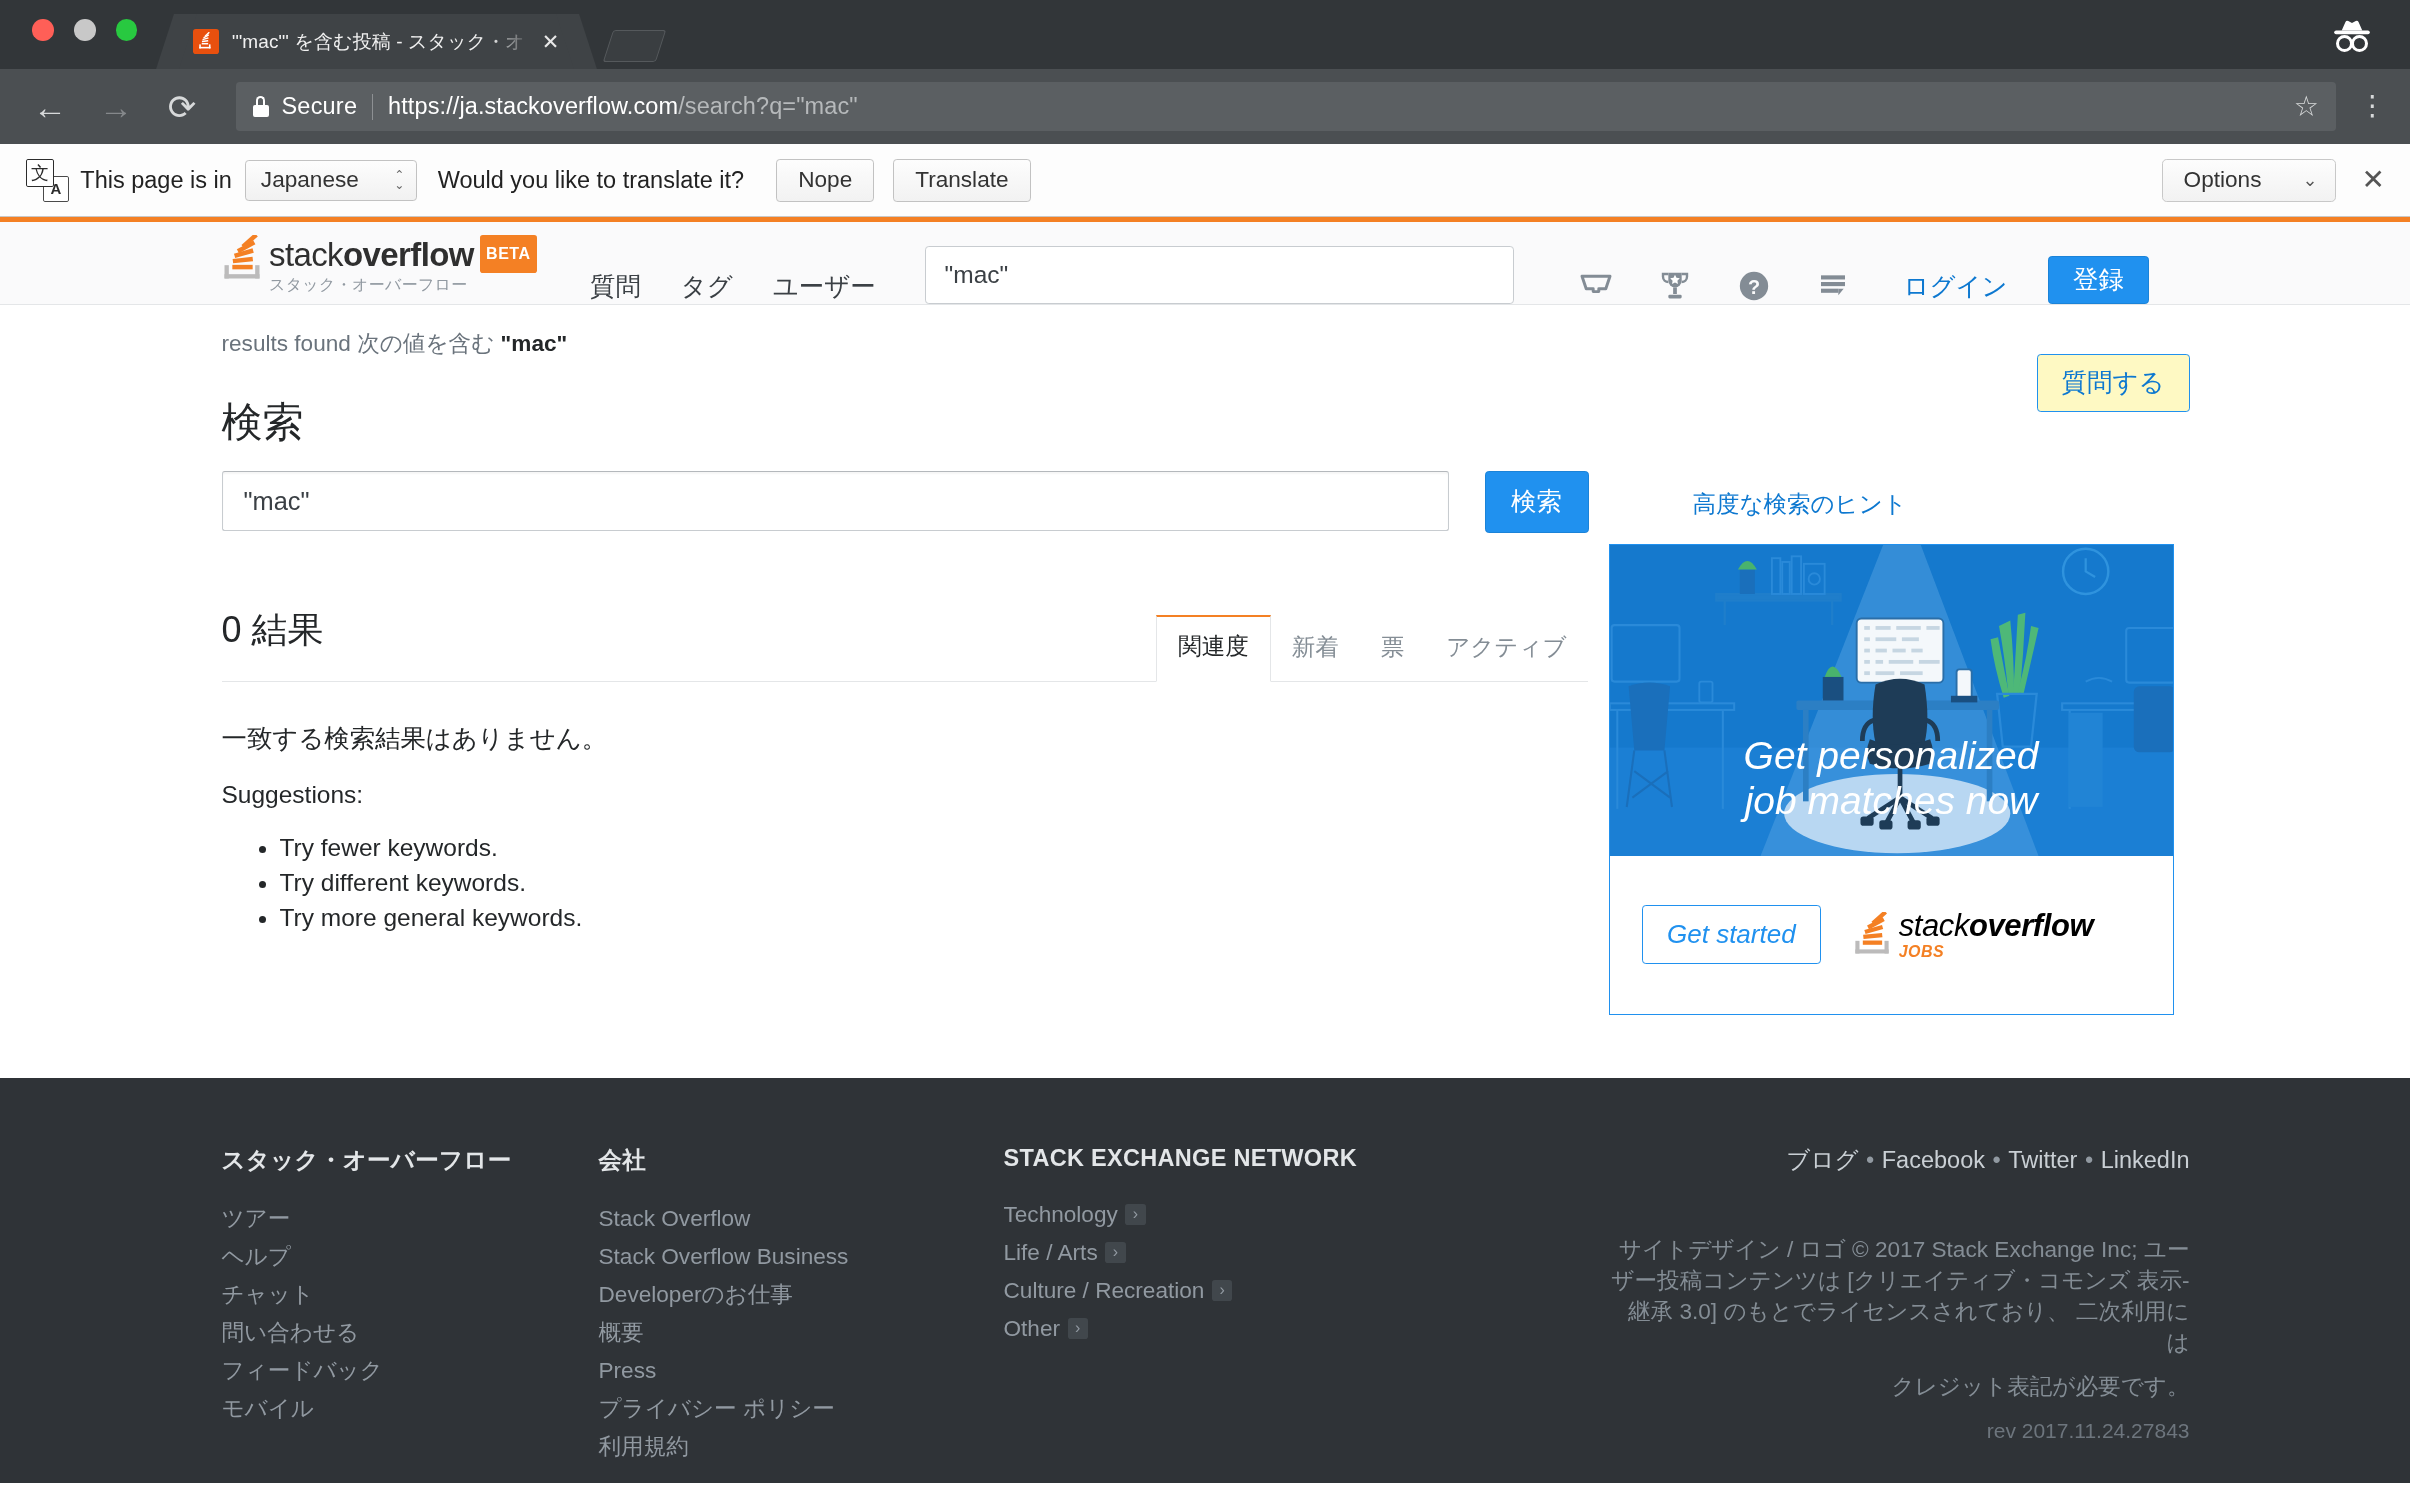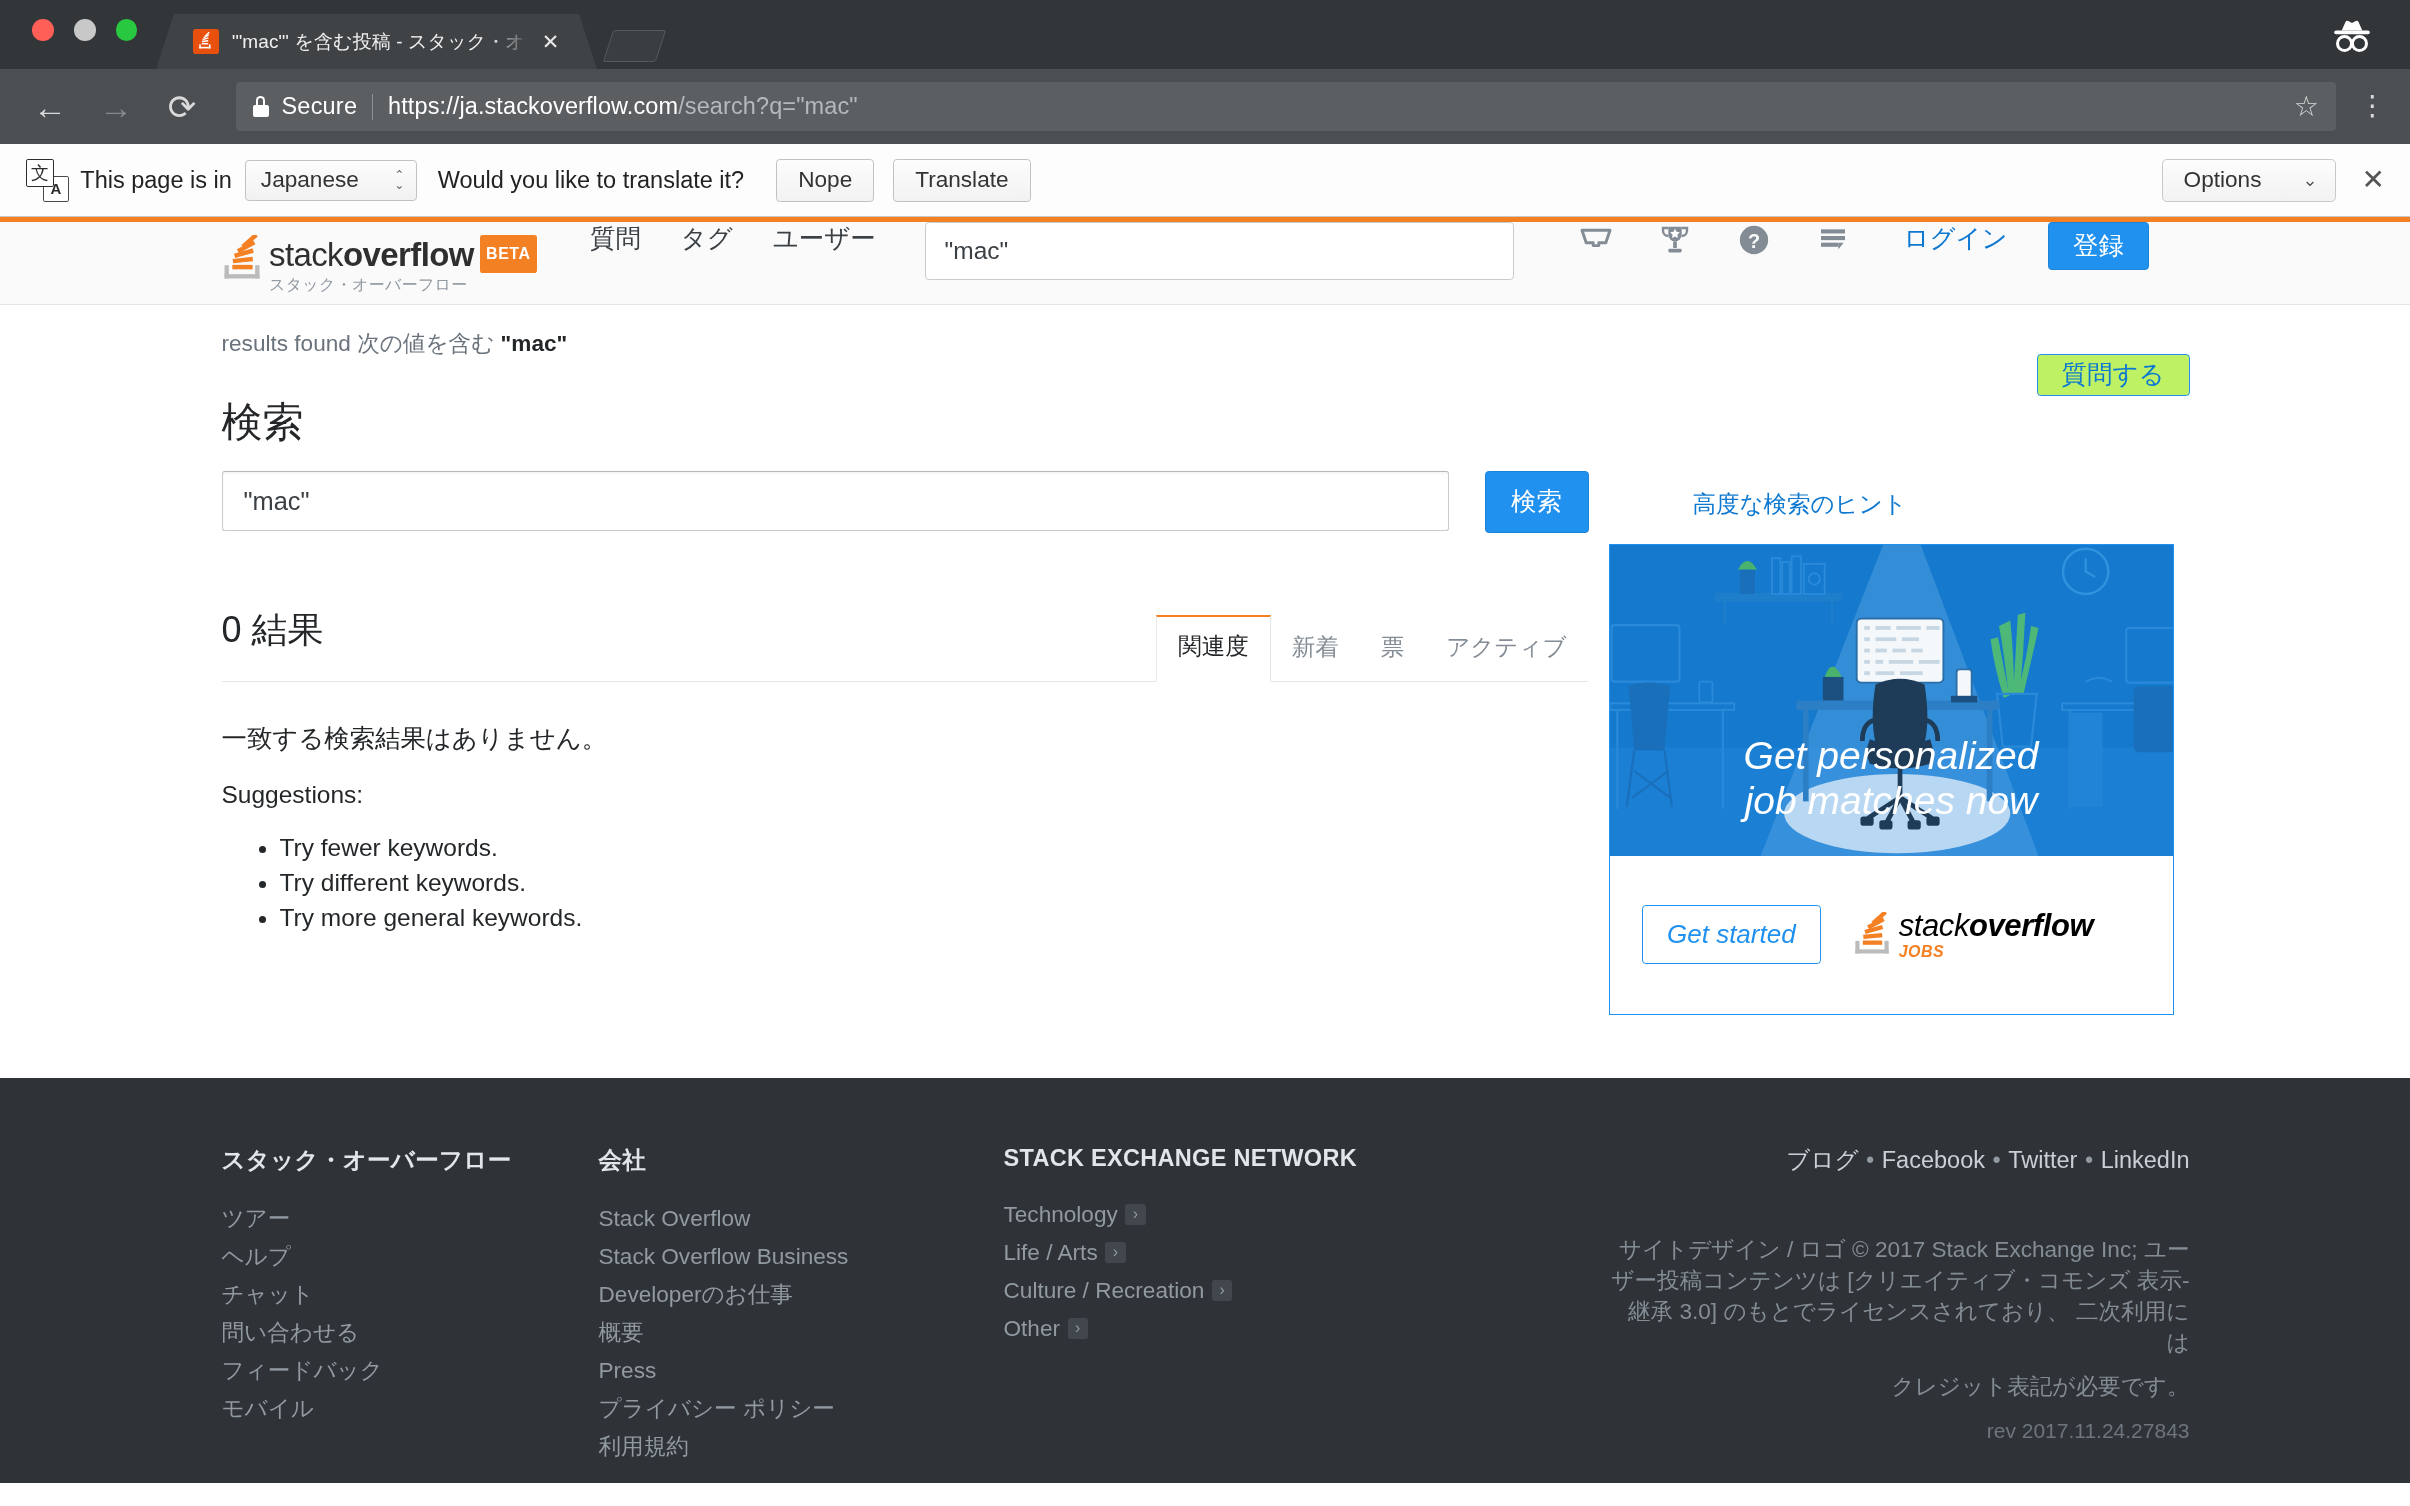--- a/index.html
+++ b/index.html
@@ -129,21 +129,21 @@
   .ib-close { font-size: 28px; color: #555; margin-left: 26px; line-height: 1; }
 
   
   .page { height: 1289px; overflow: hidden; position: relative; background: #fff; }
   .topbar-accent { height: 4.7px; background: #f48024; }
 
   .so-header {
     height: 83px; background: #fafafb; border-bottom: 0.9px solid #e4e6e8;
     display: flex; align-items: center; position: relative;
   }
-  .hdr-inner { width: 1968px; margin: 7px auto; display: flex; align-items: flex-start; height: 100%; }
+  .hdr-inner { width: 1968px; margin: 7px auto; display: flex; align-items: flex-end; height: 100%; }
 
   .so-logo { display: flex; align-items: flex-start; position: relative; height: 100%; padding-top: 13px; }
   .logo-mark { width: 40px; height: 47px; position: relative; margin-right: 7.5px; }
   .logo-text-wrap { display: flex; flex-direction: column; }
   .logo-text { font-size: 33px; letter-spacing: -0.6px; line-height: 34px; color: #2f2f2f; }
   .logo-text .light { font-weight: 400; }
   .logo-text .bold { font-weight: 700; }
   .beta-badge {
     display: inline-block; background: #f48024; color: #fff; font-size: 16px;
     font-weight: 700; padding: 2.8px 6.6px 1.9px; border-radius: 2.8px;
@@ -184,24 +184,24 @@
     box-shadow: inset 0 1.9px 1.9px rgba(0,0,0,0.04);
   }
   .search-btn {
     width: 104px; height: 62px; background: #2091ef; border: 0.9px solid #1b83d8;
     border-radius: 3.8px; color: #fff; font-size: 25.4px;
     display: flex; align-items: center; justify-content: center;
   }
   .adv-hint { font-size: 23.5px; color: #0d78d0; margin-top: 17px; margin-left: 68px; }
 
   .ask-btn {
-    position: absolute; right: 0; top: 49px; width: 153px; height: 42px;
+    position: absolute; right: 0; top: 49px; width: 153px; height: 58px;
     border: 0.9px solid #2091ef; border-radius: 3.8px; color: #0d78d0;
     font-size: 25.4px; display: flex; align-items: center; justify-content: center;
-    background: #bef264;
+    background: #fef9c3;
   }
 
   .results-header {
     margin-top: 73px; width: 1366px; display: flex; align-items: flex-end;
     justify-content: space-between; border-bottom: 0.9px solid #e4e6e8; position: relative;
   }
   .count { font-size: 36px; color: #242729; padding-bottom: 26px; }
   .tabs { display: flex; align-items: stretch; position: relative; bottom: -0.9px; }
   .tab-item {
     font-size: 23.5px; color: #848d95; padding: 15px 21px 19px;

